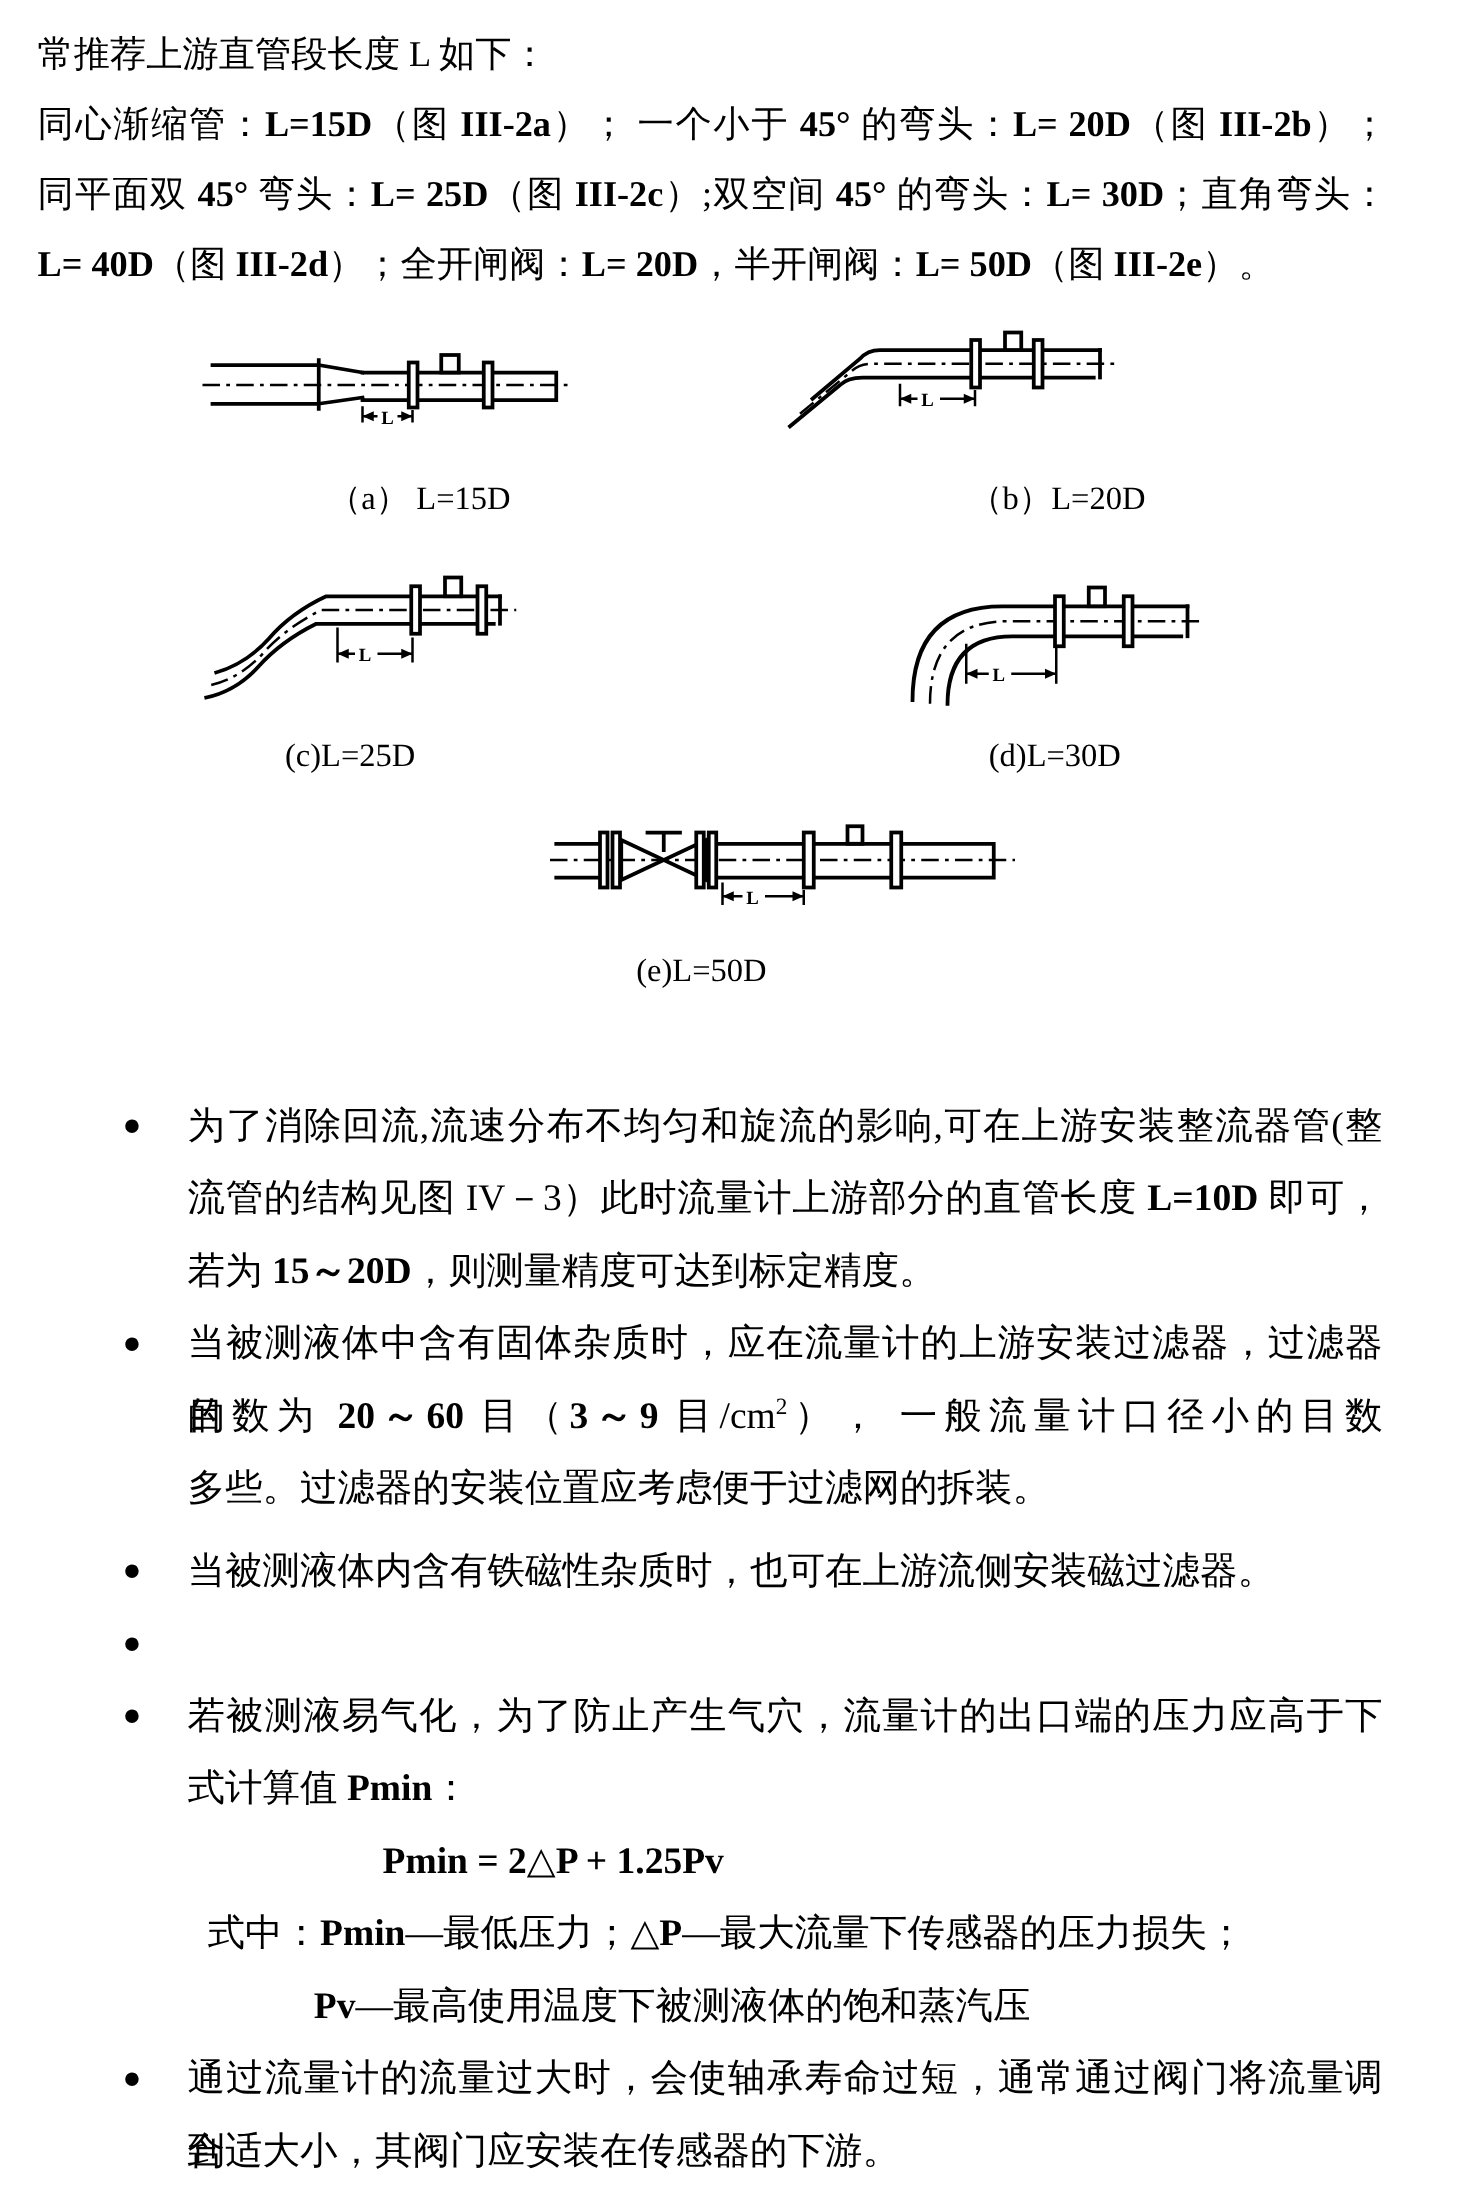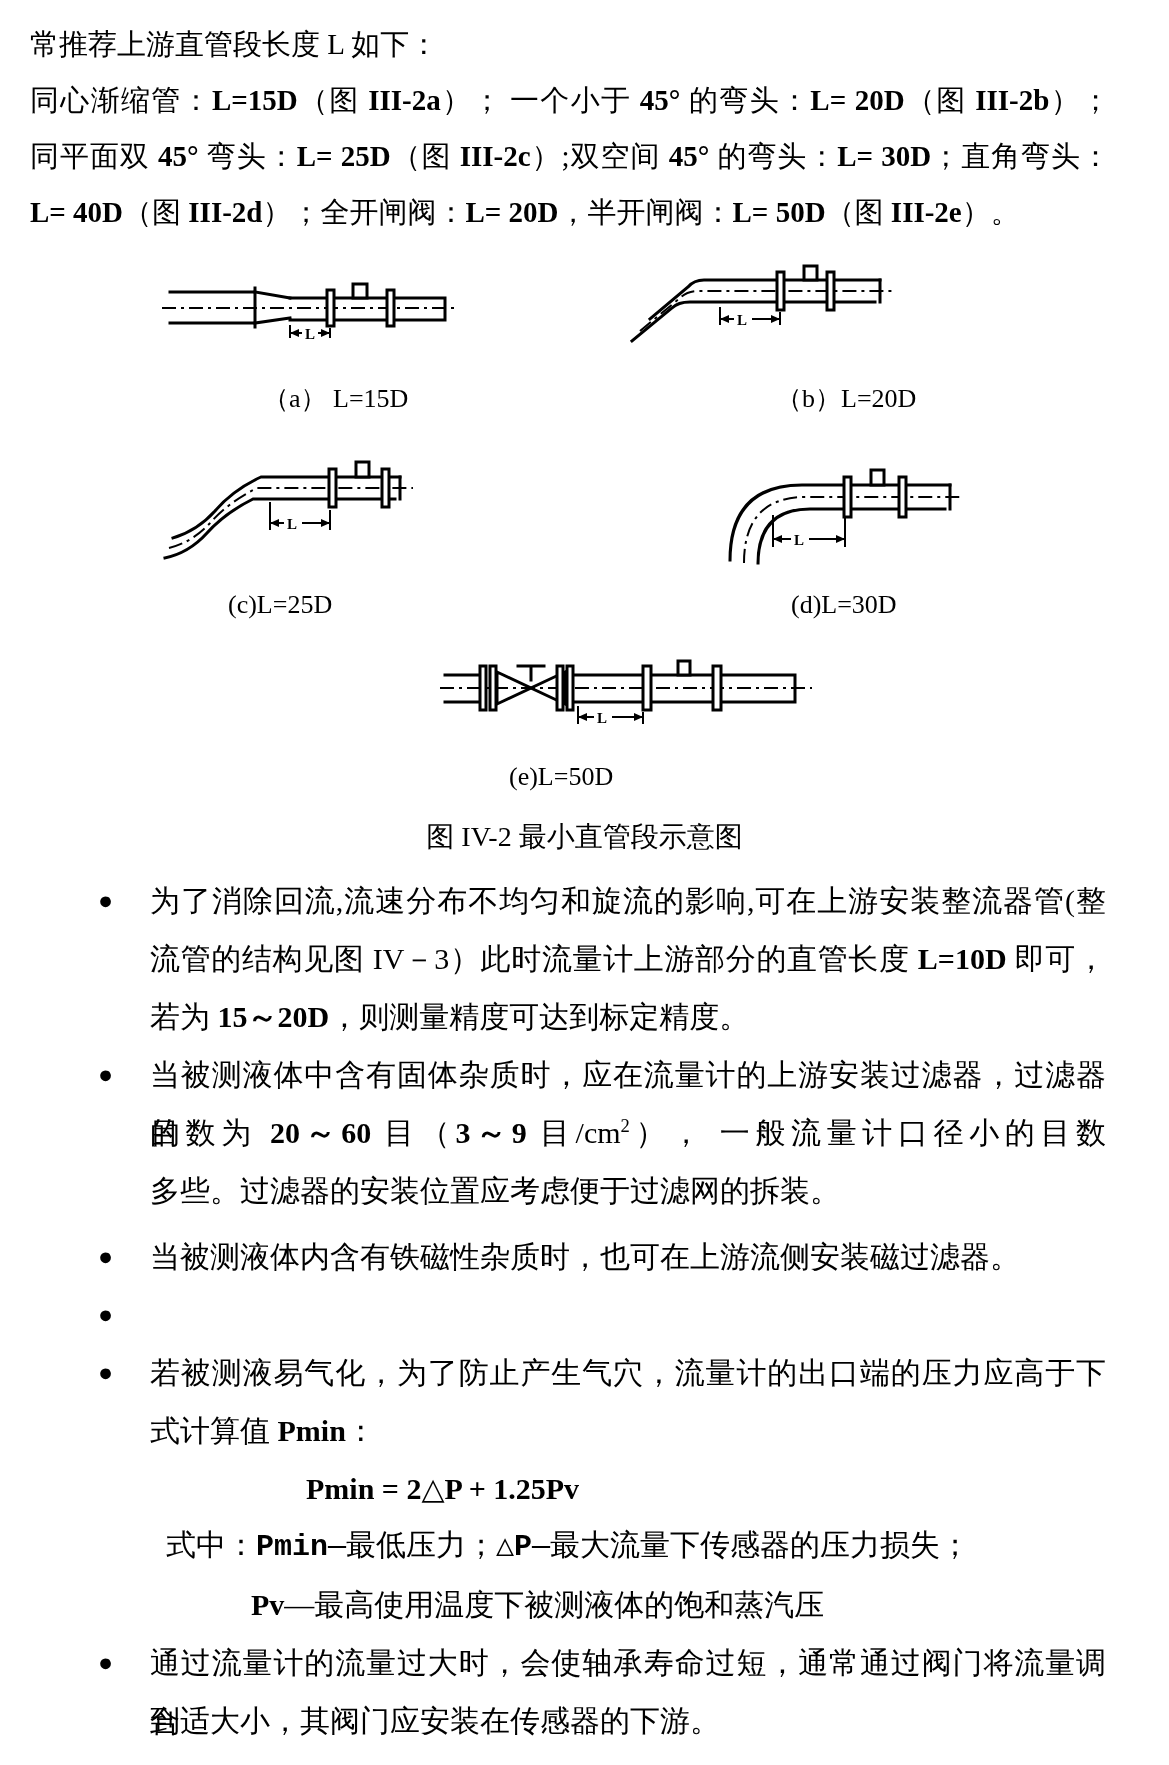--- a/index.html
+++ b/index.html
@@ -18,21 +18,21 @@
   
   .bullets{position:absolute;left:150px;top:872px;width:956px;}
   .bline{position:relative;height:58px;line-height:58px;font-size:30px;white-space:nowrap;}
   .bline.jl{white-space:normal;text-align:justify;text-align-last:justify;}
   .bline.gap8{margin-top:8px;}
   .dot{
     position:absolute;left:-52px;top:0;width:30px;text-align:left;
     font-size:25px;line-height:58px;
   }
   .ind-f{padding-left:156px;}
-  .ind-n1{padding-left:16px;font-family:Liberation Mono, monospace;}
+  .ind-n1{padding-left:16px;}
   .ind-n2{padding-left:101px;}
   .b{font-weight:bold;}
   sup{font-size:0.62em;line-height:0;}
 
   
   .fig-label{position:absolute;font-size:26px;line-height:34px;white-space:nowrap;}
   .fig-caption{position:absolute;top:818px;left:0;width:1169px;text-align:center;font-size:28px;}
   svg{position:absolute;overflow:visible;}
   .pl{stroke:#000;stroke-width:3;fill:none;stroke-linecap:square;}
   .cl{stroke:#000;stroke-width:2;fill:none;stroke-dasharray:14 5 3 5;}
@@ -148,21 +148,20 @@
       <polygon class="ah" points="203,67 194,63 194,71"></polygon>
       <text class="dimL" x="157" y="73">L</text>
     </g>
   </svg>
 
   <div class="fig-label" style="left:263px;top:382px;">（a）  L=15D</div>
   <div class="fig-label" style="left:776px;top:382px;">（b）L=20D</div>
   <div class="fig-label" style="left:228px;top:588px;">(c)L=25D</div>
   <div class="fig-label" style="left:791px;top:588px;">(d)L=30D</div>
   <div class="fig-label" style="left:509px;top:760px;font-family:Liberation Serif, serif;">(e)L=50D</div>
-  <div class="fig-caption">图 IV-2 最小直管段示意图</div>
 
   <div class="bullets">
 
     <div class="bline jl">
       <span class="dot">●</span>
       <span><span>为了消除回流,流速分布不均匀和旋流的影响,可在上游安装整流器管(整</span></span>
     </div>
     <div class="bline jl">
       <span><span>流管的结构见图 IV－3）此时流量计上游部分的直管长度 </span><span class="b">L=10D</span><span> 即可，</span></span>
     </div>

